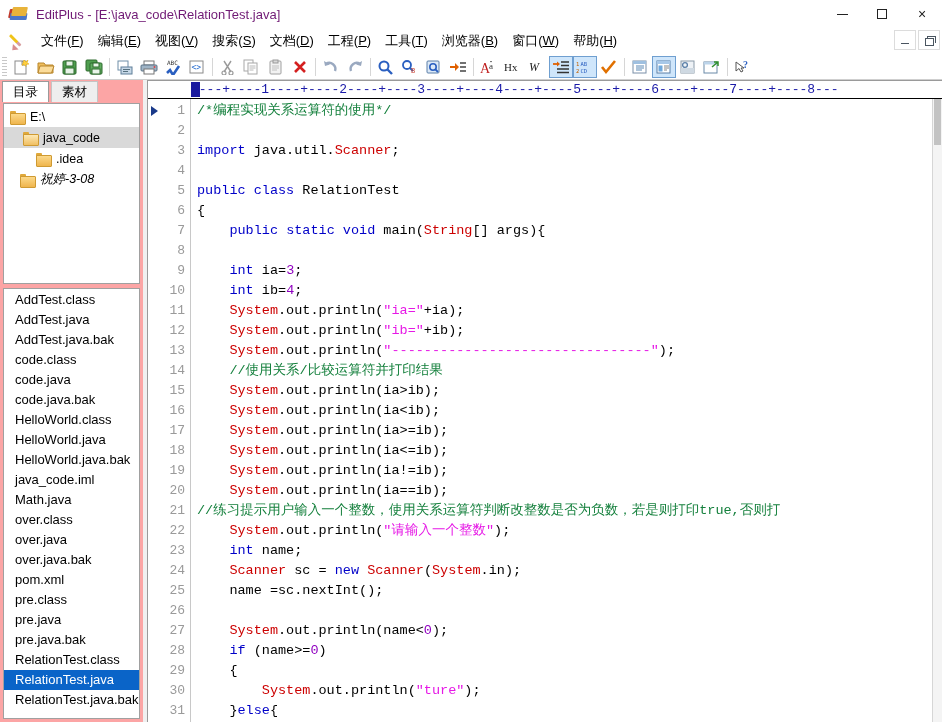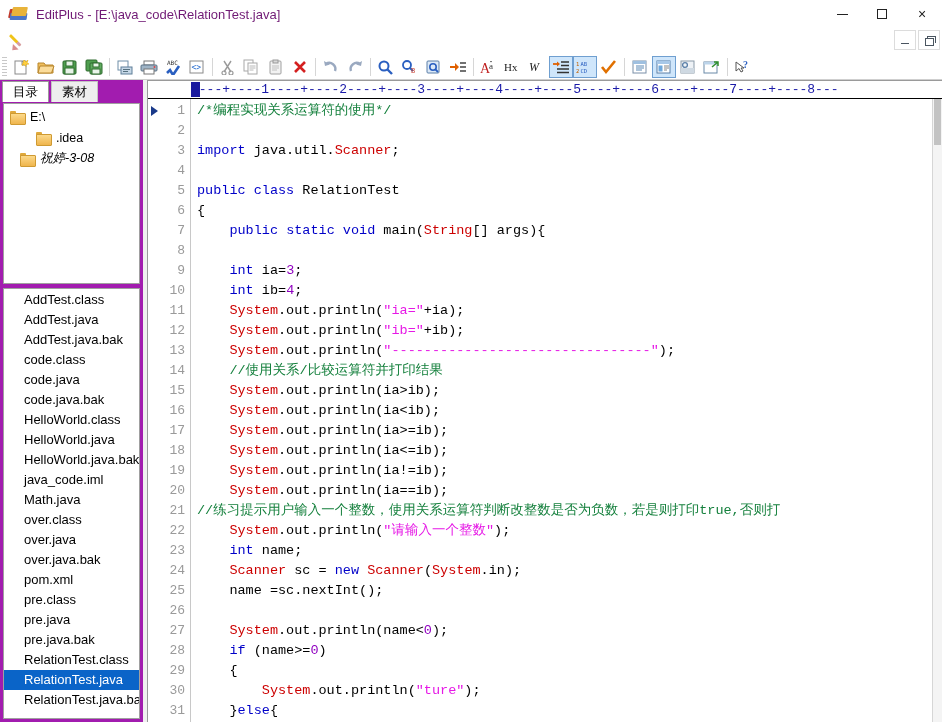--- a/index.html
+++ b/index.html
@@ -149,21 +149,21 @@
     min-height: 0;
     background: #f0f0f0;
   }
 
   
   .sidebar {
     width: 143px;
     flex: 0 0 143px;
     display: flex;
     flex-direction: column;
-    background: #a21caf;
+    background: #fca5a5;
     min-height: 0;
   }
   .side-tabs {
     display: flex;
     height: 22px;
     flex: 0 0 22px;
     padding-left: 2px;
     align-items: flex-end;
   }
   .side-tab {
@@ -239,21 +239,21 @@
     background: #ffffff;
     flex: 1 1 auto;
     overflow: hidden;
     position: relative;
     padding-top: 1px;
   }
   .file-row {
     height: 20px;
     line-height: 20px;
     font-size: 13px;
-    padding-left: 20px;
+    padding-left: 11px;
     white-space: nowrap;
     cursor: default;
     color: #000;
   }
   .file-row.selected { background: #0a64c8; color: #ffffff; }
 
   .vsplit { width: 4px; flex: 0 0 4px; background: #f0f0f0; }
 
   
   .editor-wrap {
@@ -390,20 +390,32 @@
           <span class="gl-close">×</span>
         </div>
     </div>
   </div>
 
   <div class="menubar">
     <div class="menu-doc-icon">
       <span class="pencil-body"></span>
         <span class="pencil-tip"></span>
     </div>
+    <div id="menu-items-host" style="display:flex;align-items:center;">
+        <div class="menu-item">文件(<u>F</u>)</div>
+        <div class="menu-item">编辑(<u>E</u>)</div>
+        <div class="menu-item">视图(<u>V</u>)</div>
+        <div class="menu-item">搜索(<u>S</u>)</div>
+        <div class="menu-item">文档(<u>D</u>)</div>
+        <div class="menu-item">工程(<u>P</u>)</div>
+        <div class="menu-item">工具(<u>T</u>)</div>
+        <div class="menu-item">浏览器(<u>B</u>)</div>
+        <div class="menu-item">窗口(<u>W</u>)</div>
+        <div class="menu-item">帮助(<u>H</u>)</div>
+      </div>
     <div class="mdi-btns">
       <div class="mdi-btn">
           <i class="mdi-min-gl"></i>
         </div>
       <div class="mdi-btn">
           <i class="mdi-rest-gl"></i>
         </div>
     </div>
   </div>
 
@@ -619,20 +631,24 @@
       <div class="side-tabs" id="side-tabs-host">
           <div class="side-tab active"><span>目录</span></div>
           <div class="side-tab"><span>素材</span></div>
         </div>
 
 
       <div class="tree" id="tree-host">
           <div class="tree-row" style="padding-left: 6px;">
             <span class="folder"></span>
             <span>E:\</span>
+          </div>
+          <div class="tree-row selected" style="padding-left: 19px;">
+            <span class="folder open"></span>
+            <span>java_code</span>
           </div>
           <div class="tree-row" style="padding-left: 32px;">
             <span class="folder"></span>
             <span>.idea</span>
           </div>
           <div class="tree-row" style="padding-left: 16px; font-style: italic;">
             <span class="folder"></span>
             <span>祝婷-3-08</span>
           </div>
         </div>

